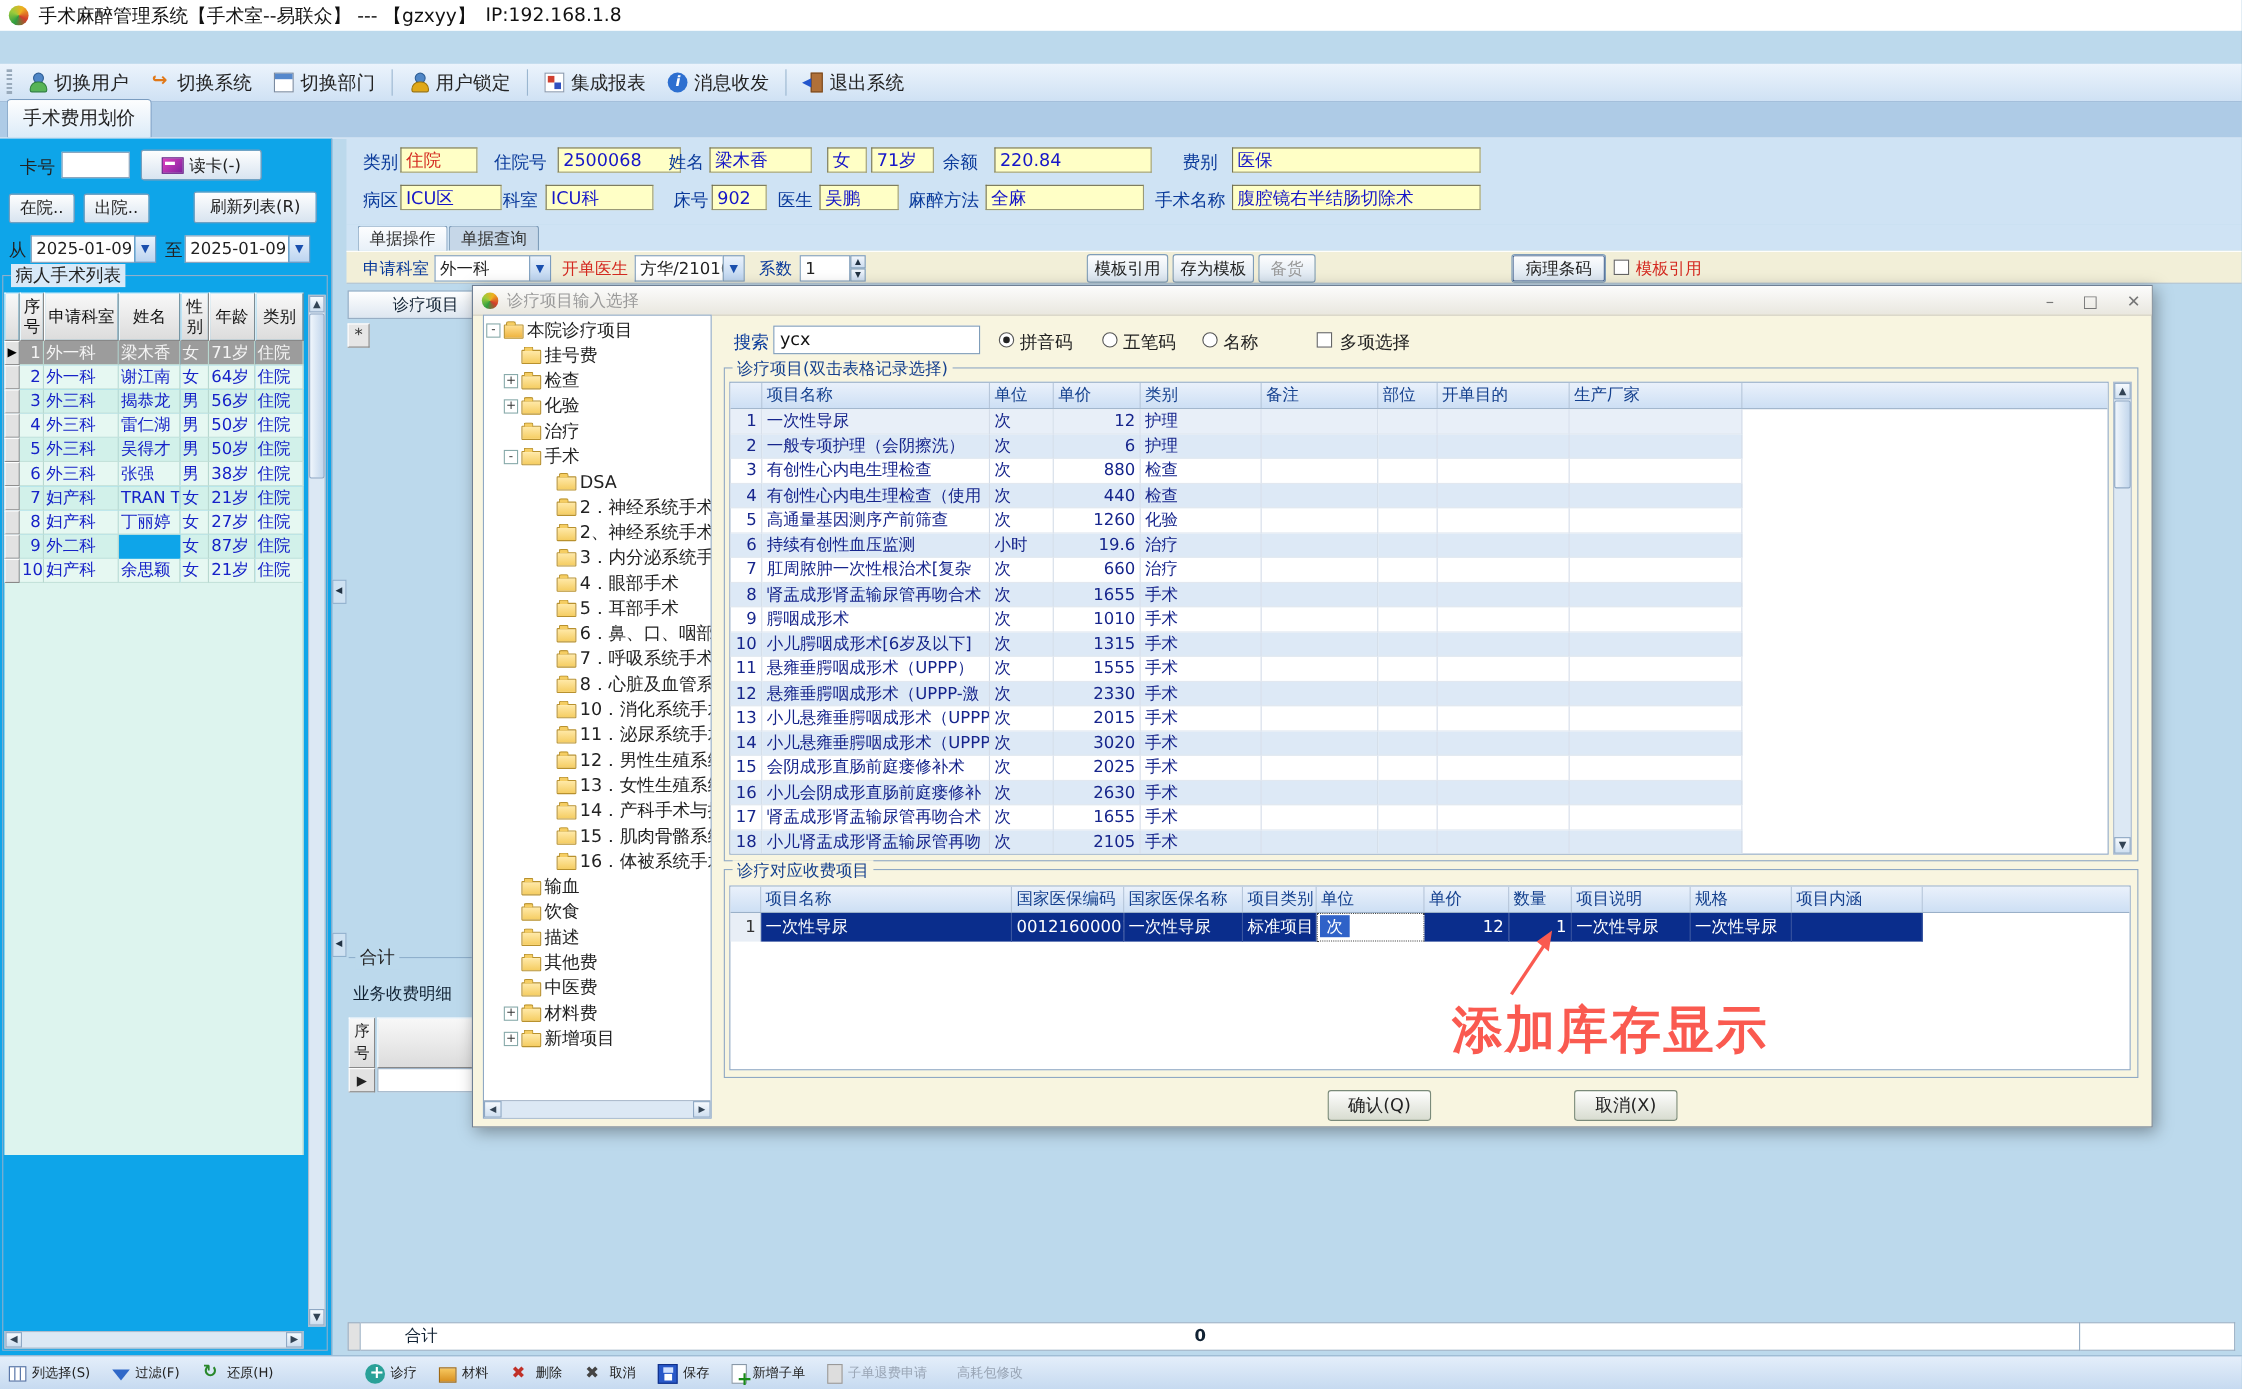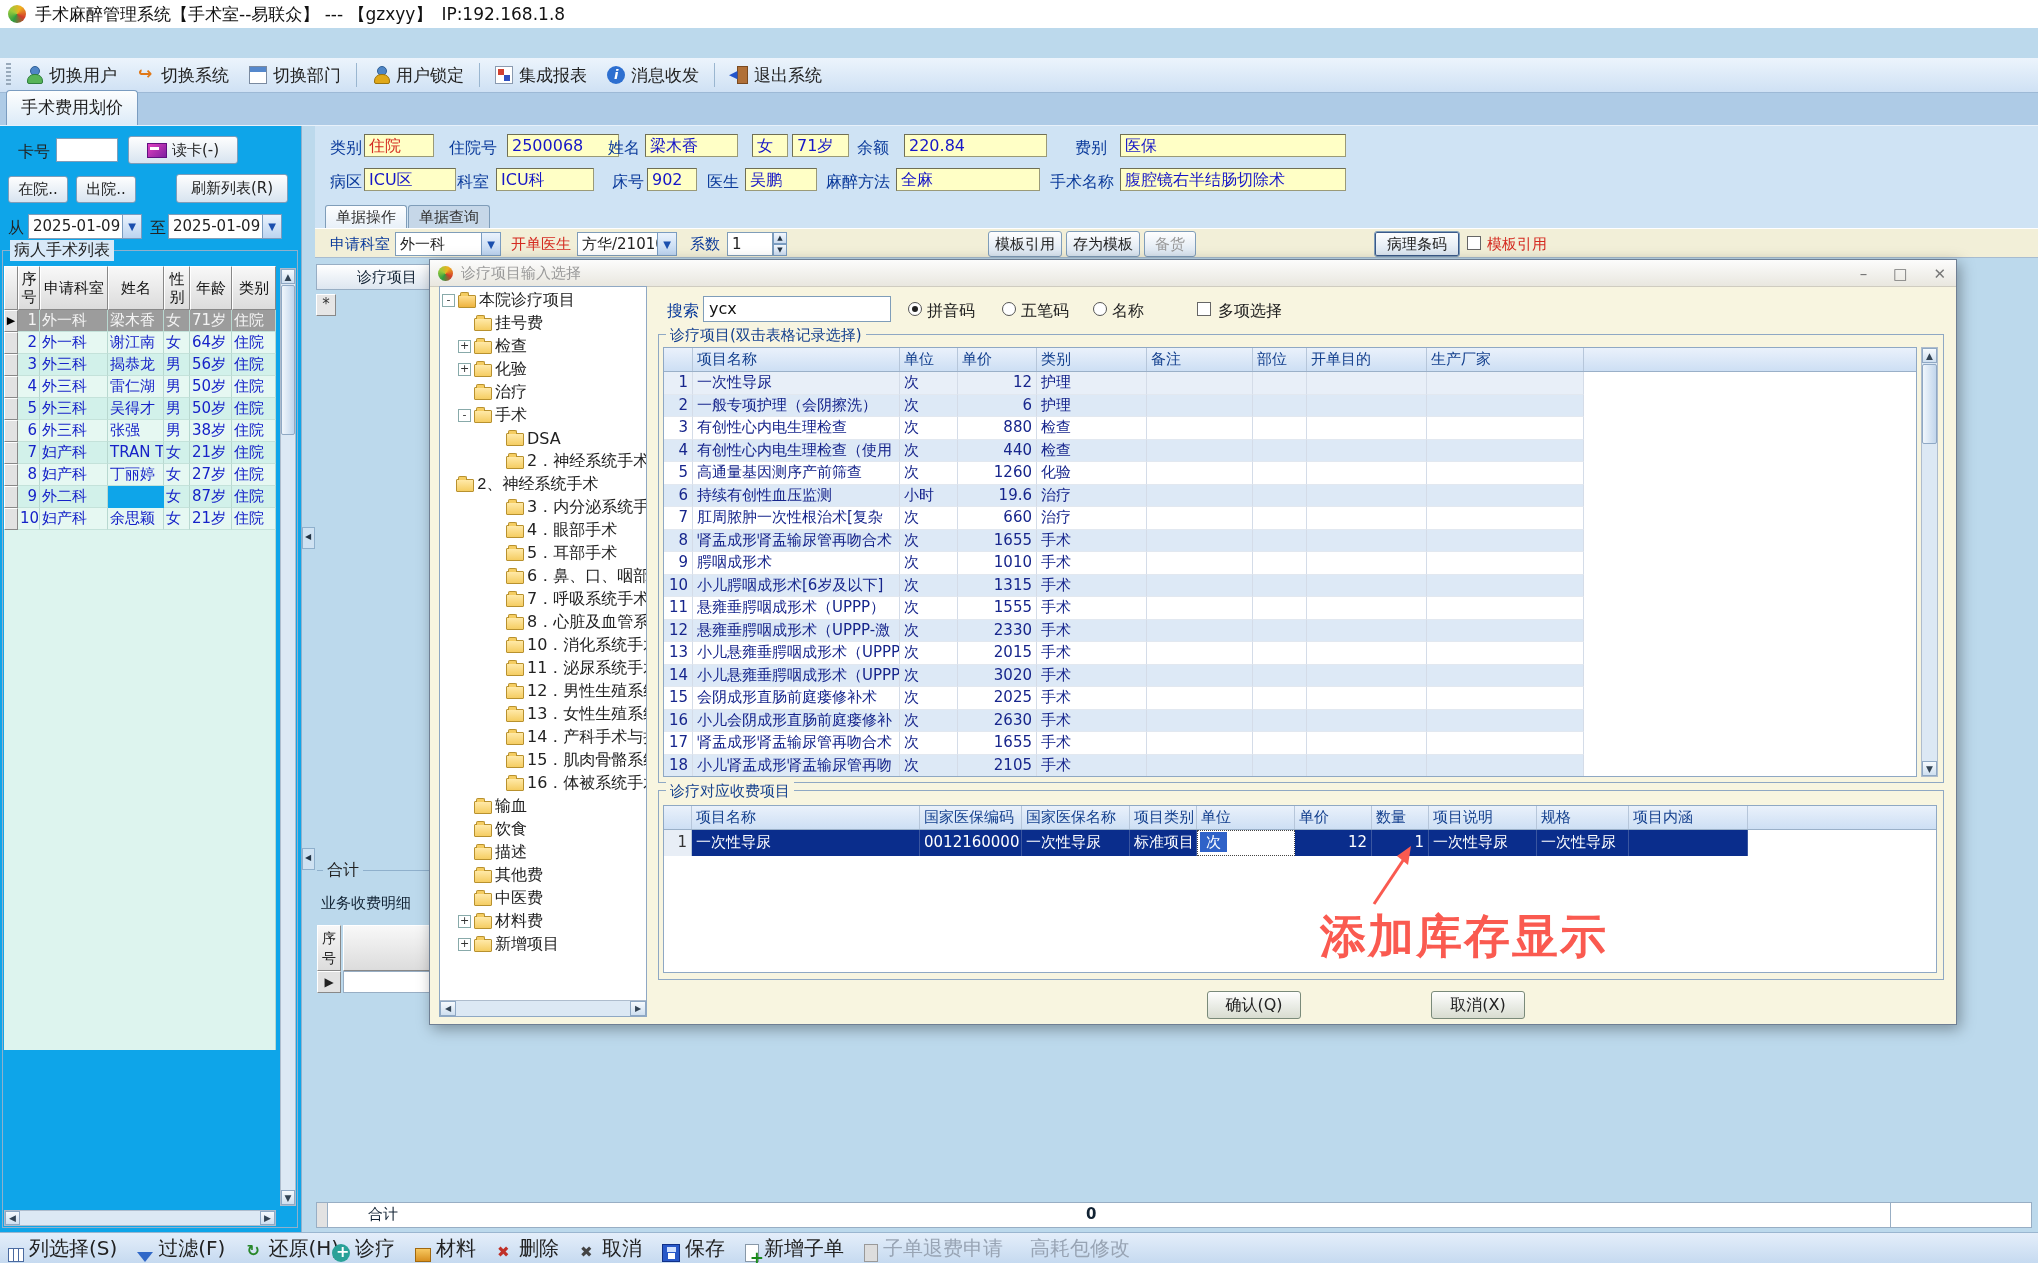--- a/index.html
+++ b/index.html
@@ -112,21 +112,21 @@
   .totalrow .tb{width:141px;background:#fff;border:1px solid #98aec4;border-left:none}
   .totalrow .tlabel{position:absolute;left:40px;top:2px;font-size:15px;color:#123}
   .totalrow .tvalue{position:absolute;left:758px;top:2px;font-size:15px;color:#123;font-weight:bold}
 
   .vbtn{position:absolute;left:302px;width:13px;height:22px;background:#cfe2f2;border:1px solid #8fb0cc;z-index:5}
   .vbtn::before{content:"◀";position:absolute;left:2px;top:4px;font-size:8px;color:#234}
 
   
   .bottombar{position:absolute;left:0;right:0;bottom:0;height:31px;background:linear-gradient(#e4eefa,#c6daf0);border-top:1px solid #9ab6d0}
   .bbgroup{position:absolute;top:0;height:31px;display:flex;align-items:center;gap:20px}
-  .bbtn{display:flex;align-items:flex-end;gap:5px;font-size:20px;color:#222;white-space:nowrap}
+  .bbtn{display:flex;align-items:center;gap:5px;font-size:12px;color:#222;white-space:nowrap}
   .bbtn.dis{color:#98a4b4}
 
   
   .dialog{position:absolute;left:429px;top:259px;width:1528px;height:766px;background:#f8f5e0;border:1px solid #6f7f94;box-shadow:3px 4px 14px rgba(0,0,0,.35);z-index:10}
   .dlg-title{position:absolute;left:0;top:0;right:0;height:27px;background:linear-gradient(#fcfcfc,#e9e7df);border-bottom:1px solid #cfccc0;display:flex;align-items:center;gap:8px;padding-left:8px;font-size:15px;color:#9a9a9a}
   .dlg-ctrls{position:absolute;right:10px;top:0;height:27px;display:flex;gap:26px;align-items:center;color:#777;font-size:15px}
   .treepanel{position:absolute;left:9px;top:26px;width:208px;height:731px;background:#fff;border:1px solid #8fa8c4}
   .treescroll{position:absolute;left:0;right:0;top:0;bottom:16px;overflow:hidden;padding-top:2px}
   .titem{display:flex;align-items:center;gap:3px;height:23px;white-space:nowrap;font-size:16px;color:#222}
   .exp{width:13px;height:13px;border:1px solid #8aa;background:#fff;font-size:11px;line-height:10px;text-align:center;color:#333;flex:0 0 auto}
@@ -480,21 +480,21 @@
           <div class="titem" style="padding-left: 50px;">
             <span class="exp blank"></span>
             <span class="folder"></span>
             <span>DSA</span>
           </div>
           <div class="titem" style="padding-left: 50px;">
             <span class="exp blank"></span>
             <span class="folder"></span>
             <span>2．神经系统手术</span>
           </div>
-          <div class="titem" style=" font-family: Liberation Mono, monospace;">
+          <div class="titem" style="padding-left: 50px;">
             <span class="exp blank"></span>
             <span class="folder"></span>
             <span>2、神经系统手术</span>
           </div>
           <div class="titem" style="padding-left: 50px;">
             <span class="exp blank"></span>
             <span class="folder"></span>
             <span>3．内分泌系统手术</span>
           </div>
           <div class="titem" style="padding-left: 50px;">

